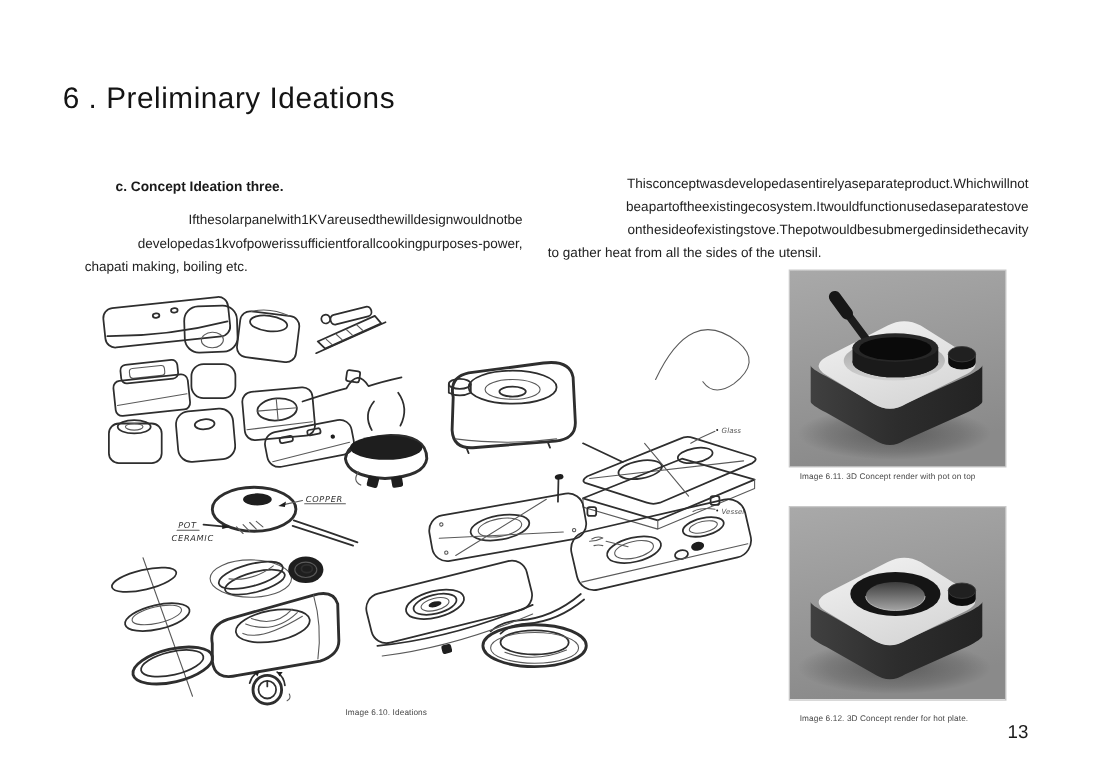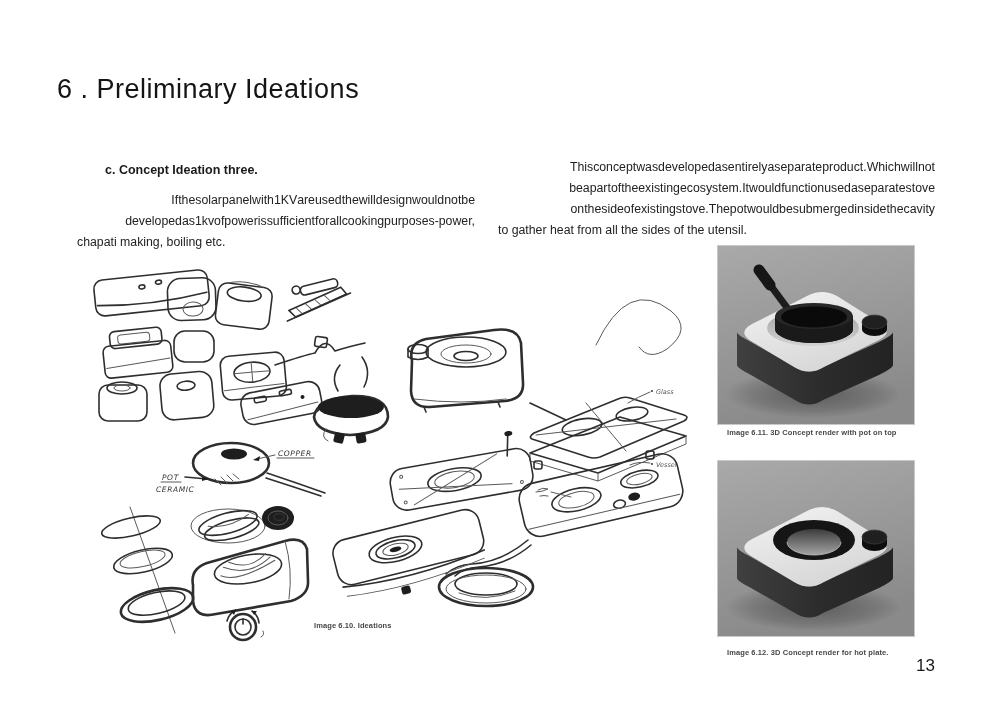--- a/index.html
+++ b/index.html
@@ -4,21 +4,21 @@
 <style>
   html,body{margin:0;padding:0;background:#ffffff;}
   .page{position:relative;width:964px;height:707px;background:#ffffff;overflow:hidden;
         font-family:"Liberation Sans", sans-serif;color:#1f1f1f;padding-left:28px;}
   .abs{position:absolute;}
   .title{font-size:27px;font-weight:400;letter-spacing:0.5px;color:#141414;white-space:nowrap;}
   .subheading{font-size:12.5px;font-weight:bold;color:#1a1a1a;white-space:nowrap;margin-left:40px;}
   .para{font-size:12.3px;line-height:21px;color:#222;}
   .jline{height:21px;white-space:nowrap;overflow:visible;}
   .jline.flexed{display:flex;justify-content:flex-end;white-space:normal;}
-  .caption{font-size:7.5px;font-weight:bold;color:#474747;letter-spacing:0.1px;white-space:nowrap;text-align:center;}
+  .caption{font-size:7.5px;font-weight:normal;color:#474747;letter-spacing:0.1px;white-space:nowrap;text-align:center;}
   .pagenum{font-size:17px;color:#1a1a1a;text-align:right;}
   
   .ink *{fill:none;stroke:#2e2e2e;stroke-width:1.6;stroke-linecap:round;stroke-linejoin:round;}
   .ink .thick{stroke-width:2.6;}
   .ink .thin{stroke-width:1.0;stroke:#5a5a5a;}
   .ink .fill{fill:#1e1e1e;stroke:none;}
   .ink .anno{font:italic 7.5px "DejaVu Sans", sans-serif;letter-spacing:0.6px;fill:#333;stroke:none;}
   .ink .annosm{font:italic 6.5px "DejaVu Sans", sans-serif;fill:#555;stroke:none;}
   .renderbox{box-shadow:0 0 0 1px #c9c9c9;}
 </style>
@@ -314,21 +314,21 @@
       <path d="M198,209 L235,209" class="thin"></path>
       <path d="M196,206 L178,210" class="thin"></path>
         <path class="fill" d="M174,211 l7,-4 l-1,5 z"></path>
       <text class="anno" x="83" y="231">POT</text>
       <path d="M82,233 L102,233" class="thin"></path>
       <text class="anno" x="77" y="243">CERAMIC</text>
     </g>
     <path class="thin" d="M517,96 Q549,28 592,62 Q614,80 588,100 Q570,112 560,98"></path>
   </svg>
 
-  <div class="abs caption" style="left:314px;top:621px;">Image 6.10. Ideations</div>
+  <div class="abs caption" style="left:314px;top:643px;">Image 6.10. Ideations</div>
 
   <svg class="abs renderbox" style="left:718px;top:246px;" width="196" height="178" viewBox="0 0 196 178">
     <defs>
       <linearGradient id="r1bg" x1="0" y1="0" x2="0.25" y2="1">
         <stop offset="0" stop-color="#a9a9a9"></stop>
           <stop offset="1" stop-color="#8a8a8a"></stop>
       </linearGradient>
       <radialGradient id="r1sh" cx="0.5" cy="0.5" r="0.5">
         <stop offset="0" stop-color="rgba(0,0,0,0.35)"></stop>
           <stop offset="0.7" stop-color="rgba(0,0,0,0.14)"></stop>

